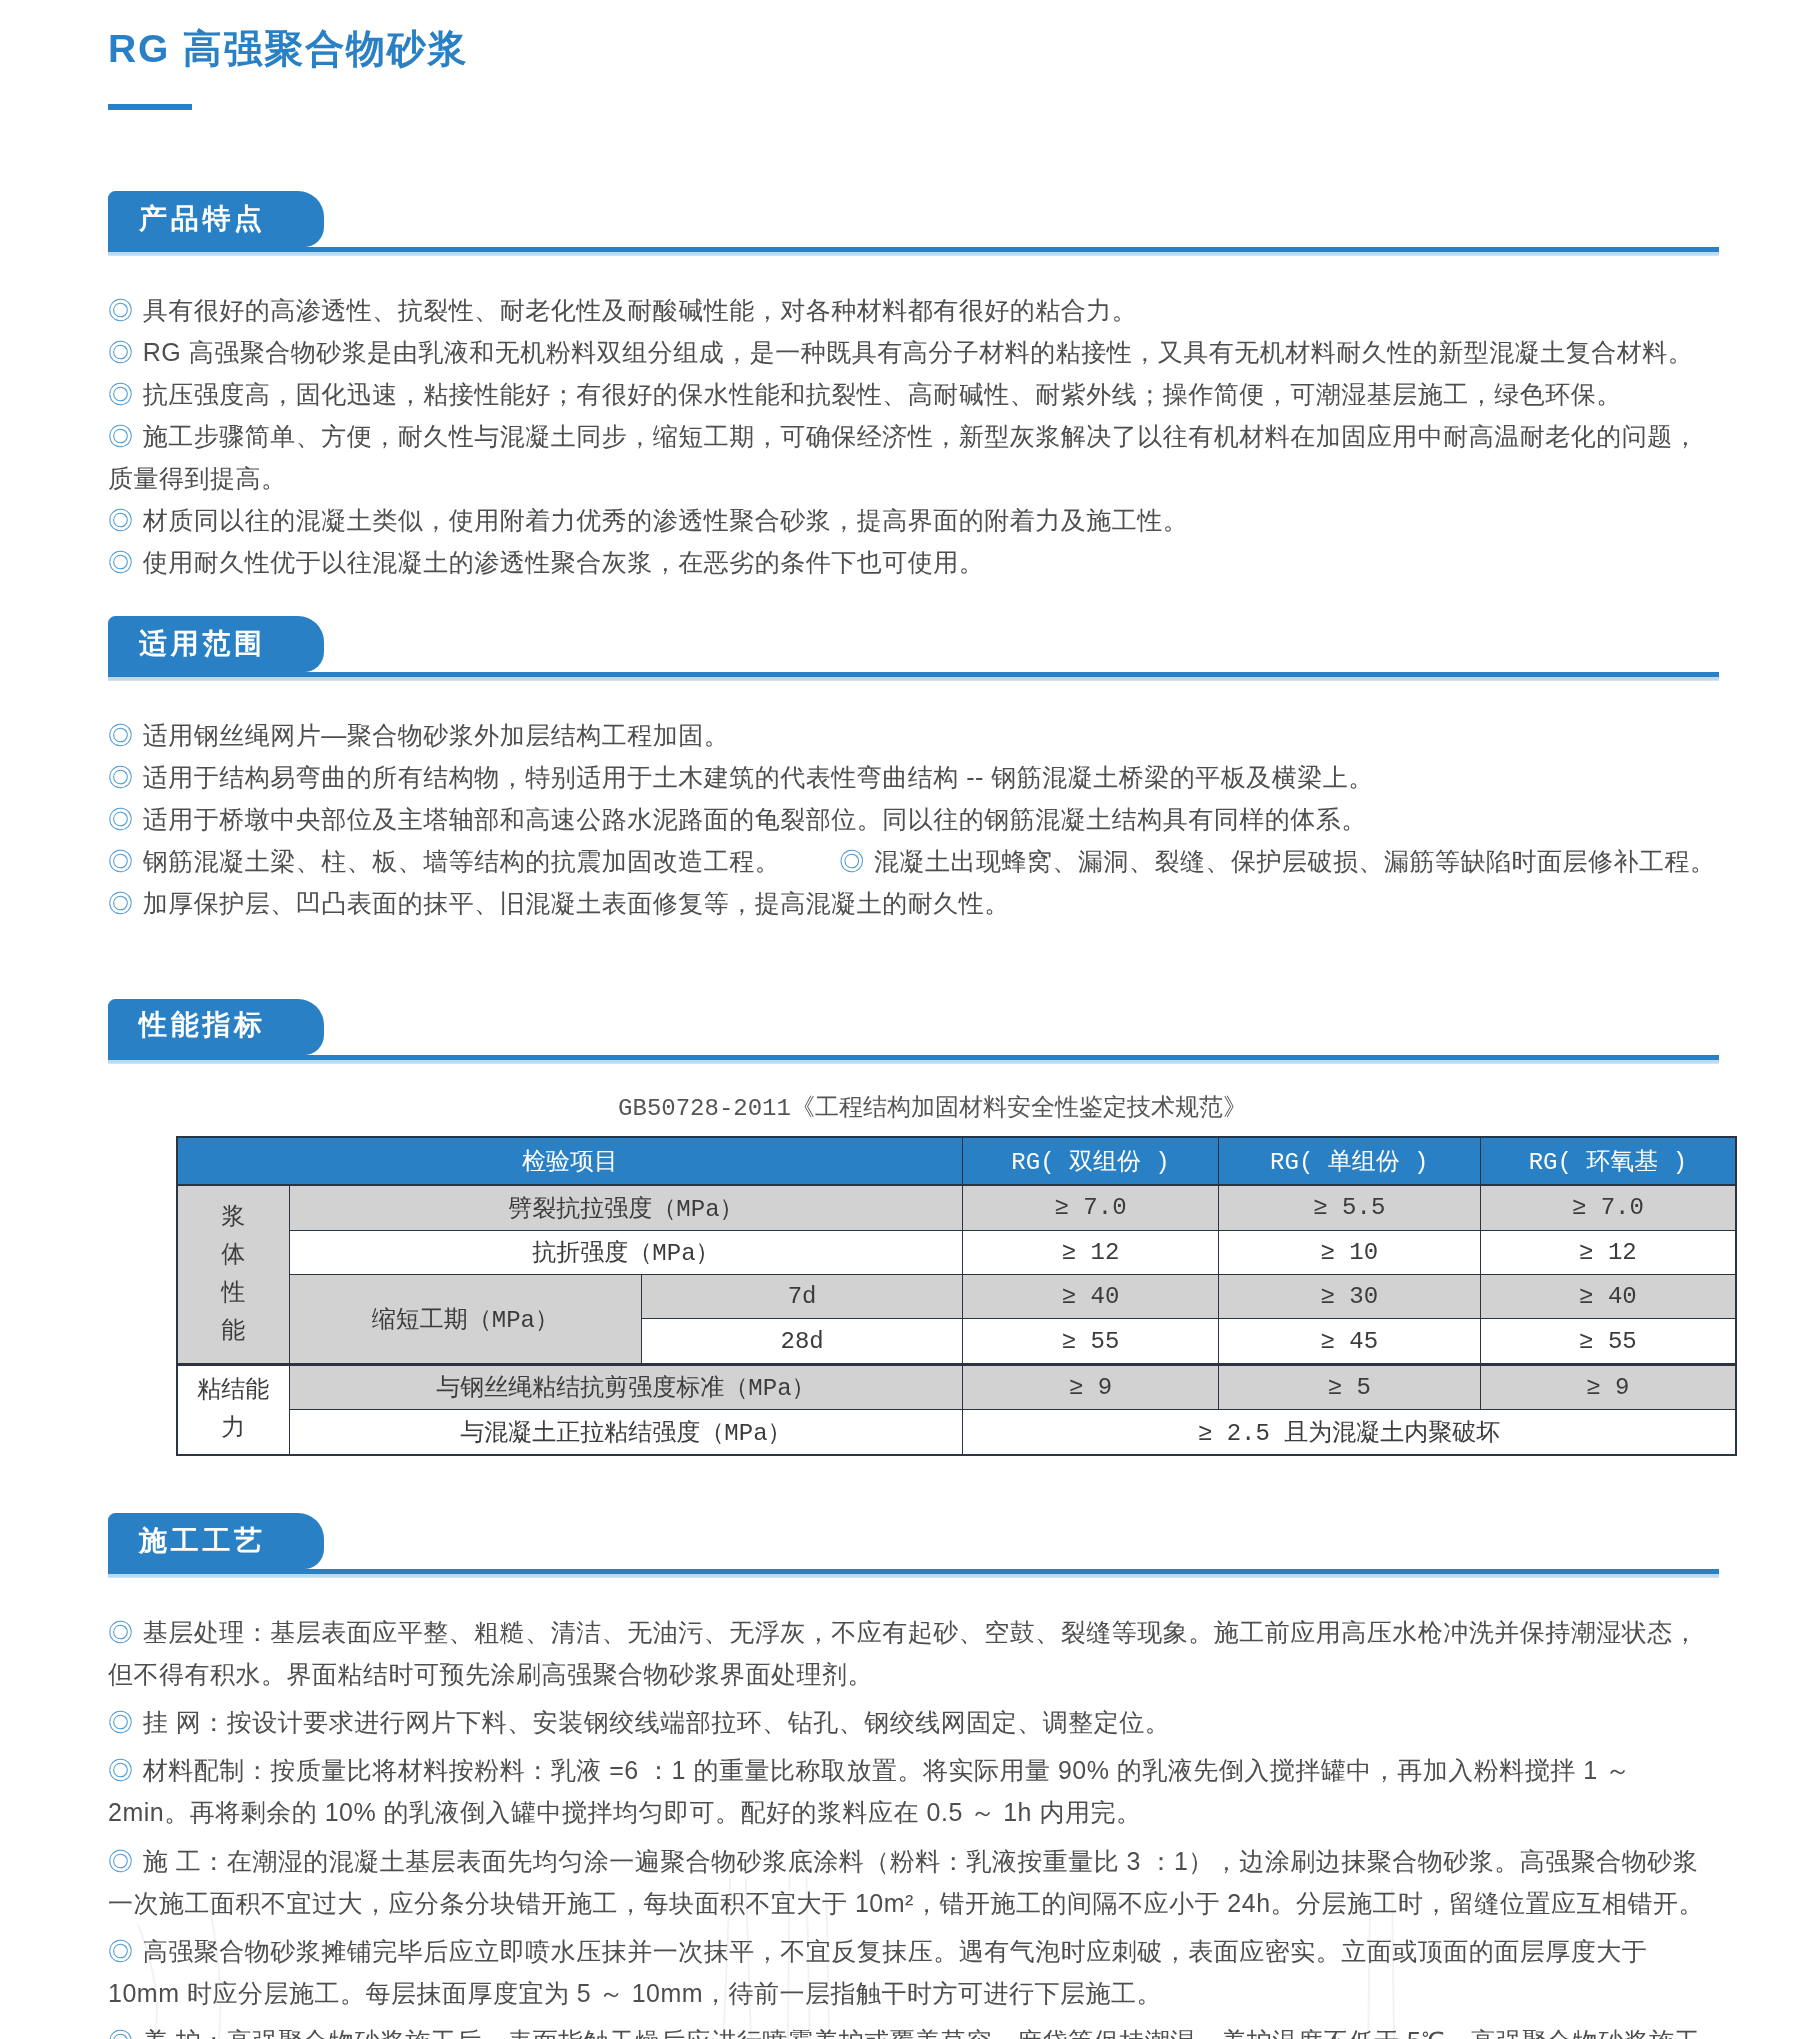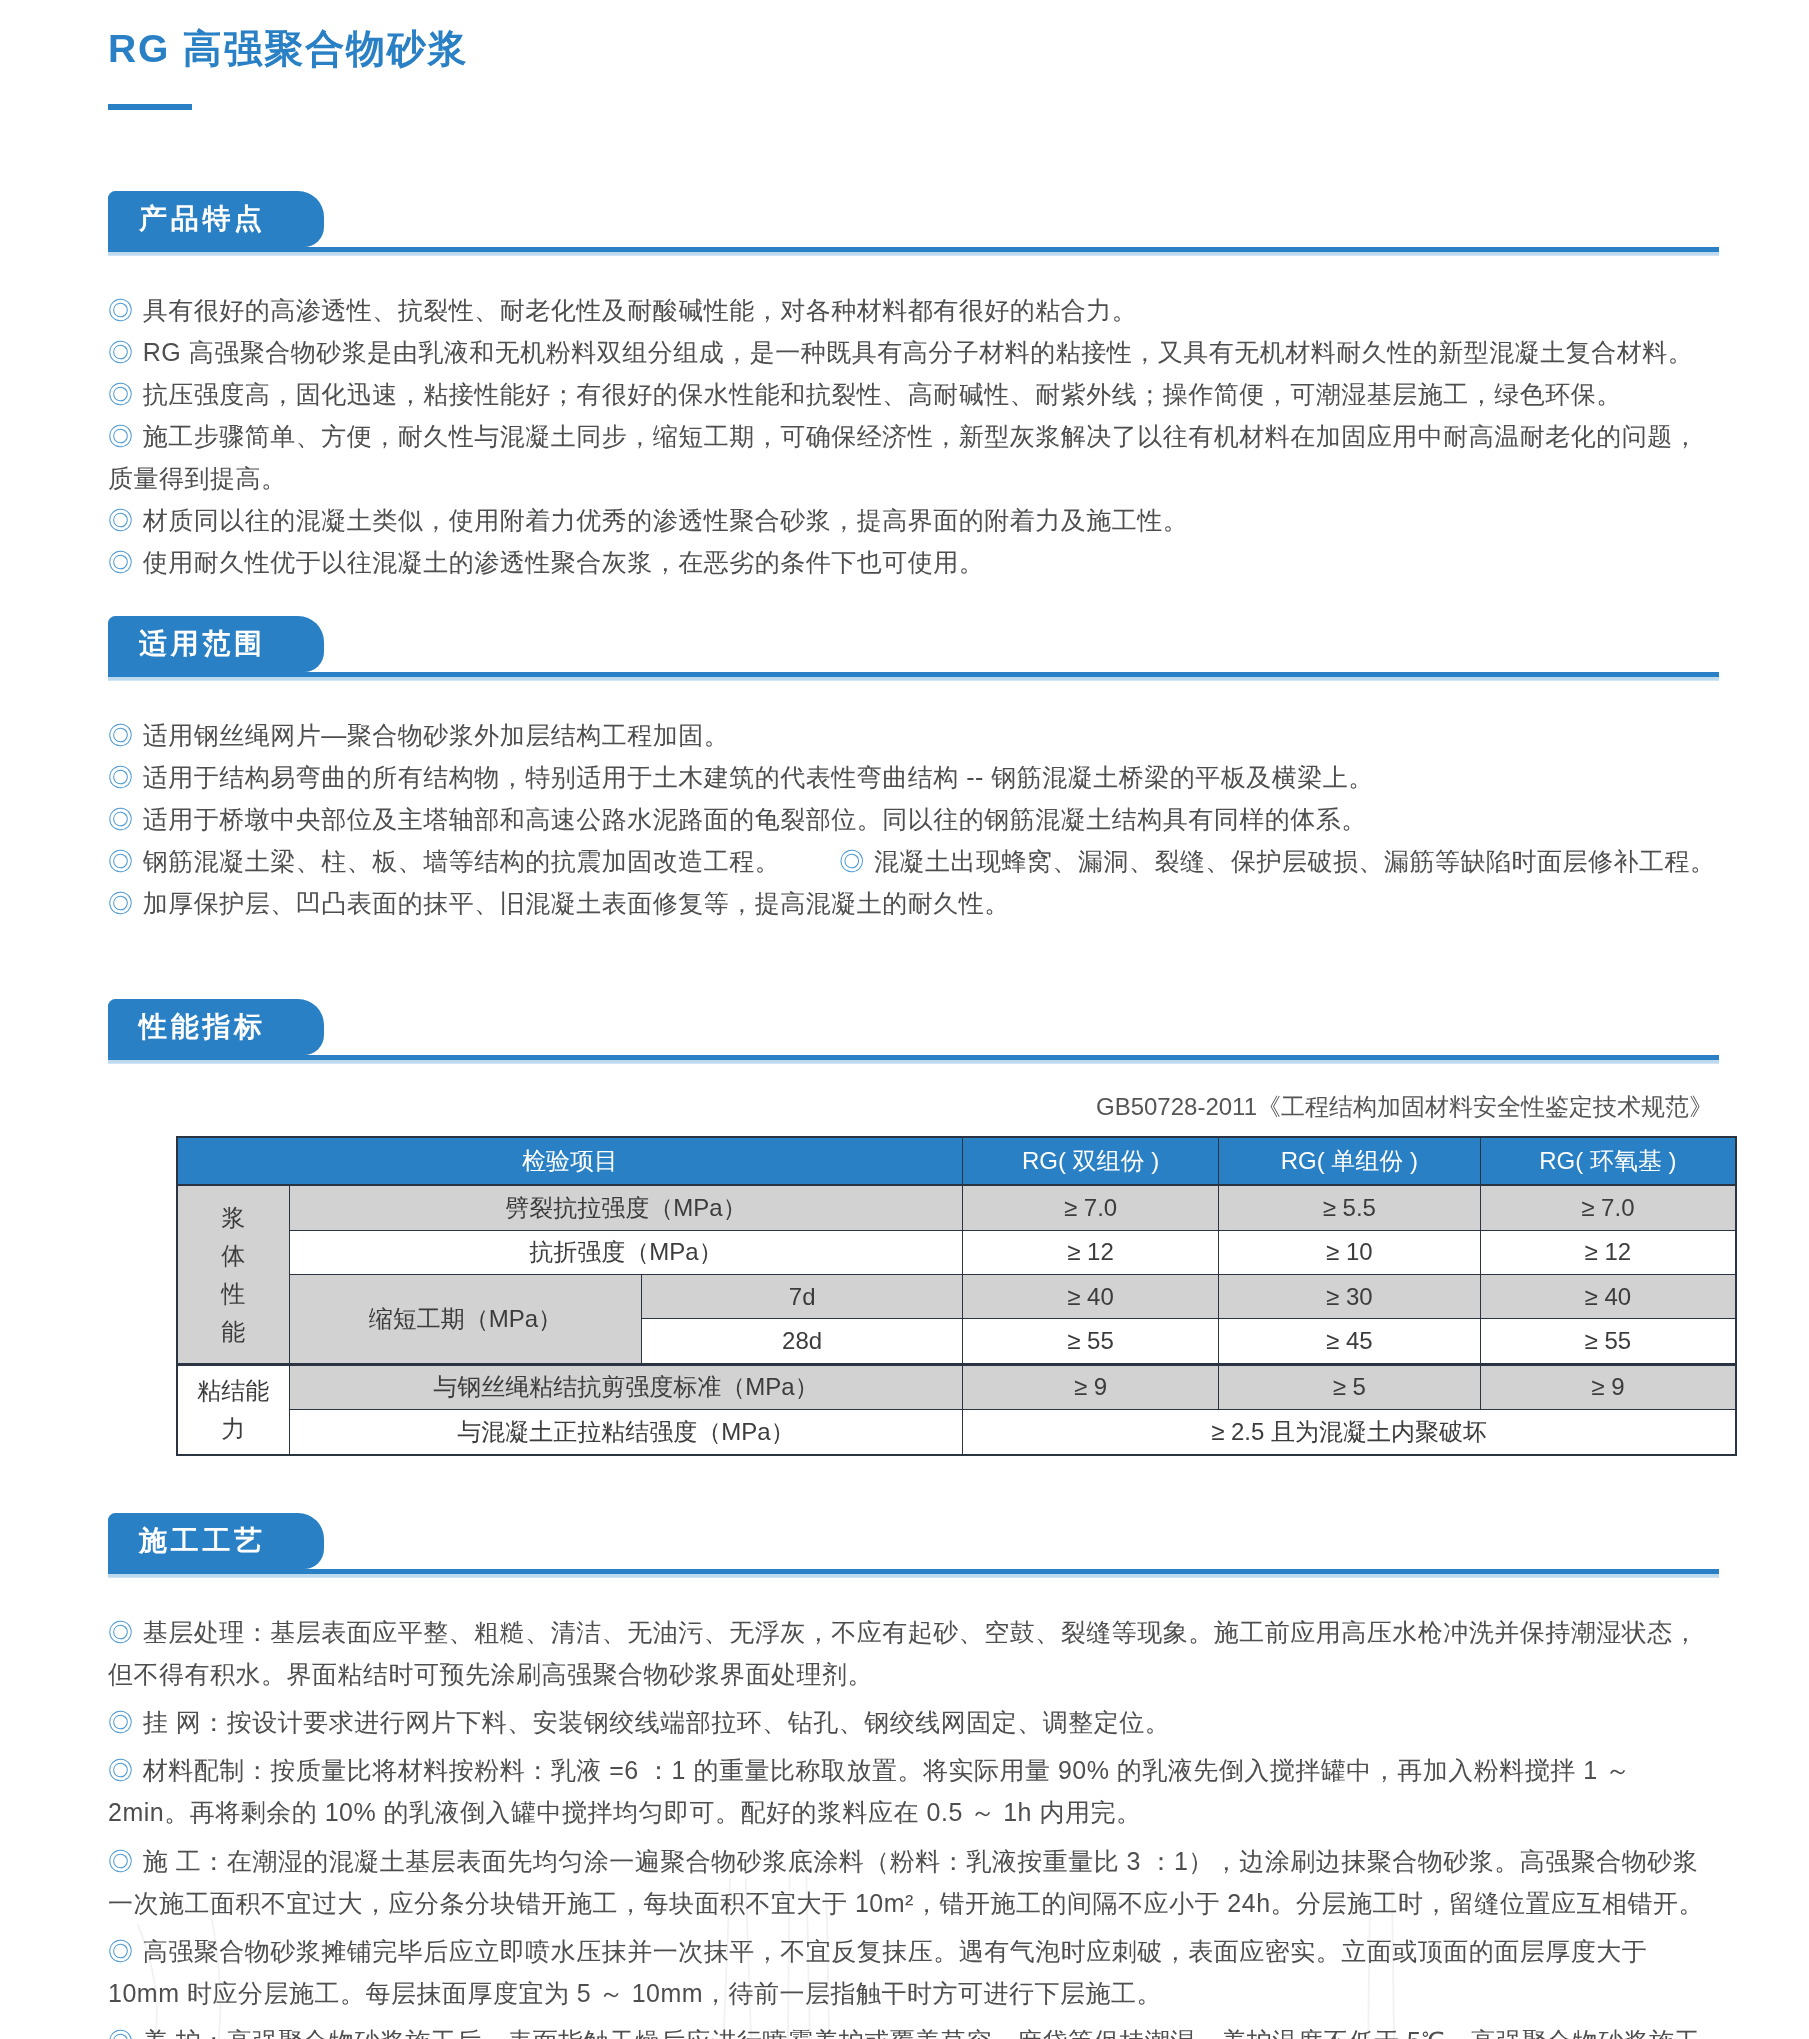--- a/index.html
+++ b/index.html
@@ -31,21 +31,21 @@
     color:var(--blue);
     letter-spacing:1.8px;
   }
   .title-underline{
     width:84px;height:6.4px;background:var(--blue);
     margin-top:27.5px;
   }
   section{position:relative;}
   .sec-features{margin-top:81px;}
   .sec-scope{margin-top:33px;}
-  .sec-performance{margin-top:75px;}
+  .sec-performance{margin-top:75px;font-family:Liberation Mono, monospace;}
   .sec-process{margin-top:57px;}
   .section-header{
     border-bottom:5.5px solid var(--blue);
     box-shadow:0 3.7px 0 0 var(--blue-light);
     line-height:0;
   }
   .section-tab{
     display:inline-block;
     background:var(--blue);
     color:#ffffff;
@@ -69,21 +69,21 @@
   .bmark{
     color:#4f9bd5;
     margin-right:9.2px;
   }
   .bmark.second{margin-left:59px;}
   
   .perf-caption{
     display:block;
     margin:31px 0 13px 44px;
     width:1561px;
-    text-align:right;
+    text-align:center;
     font-size:24px;
     color:#555555;
   }
   table.perf-table{
     border-collapse:collapse;
     table-layout:fixed;
     width:1561px;
     margin-left:68px;
     border:2.8px solid var(--table-border);
   }

